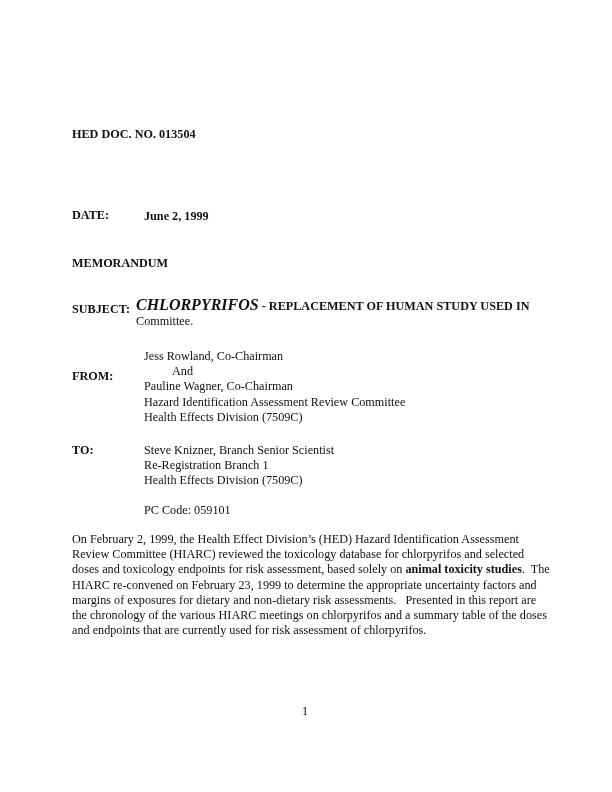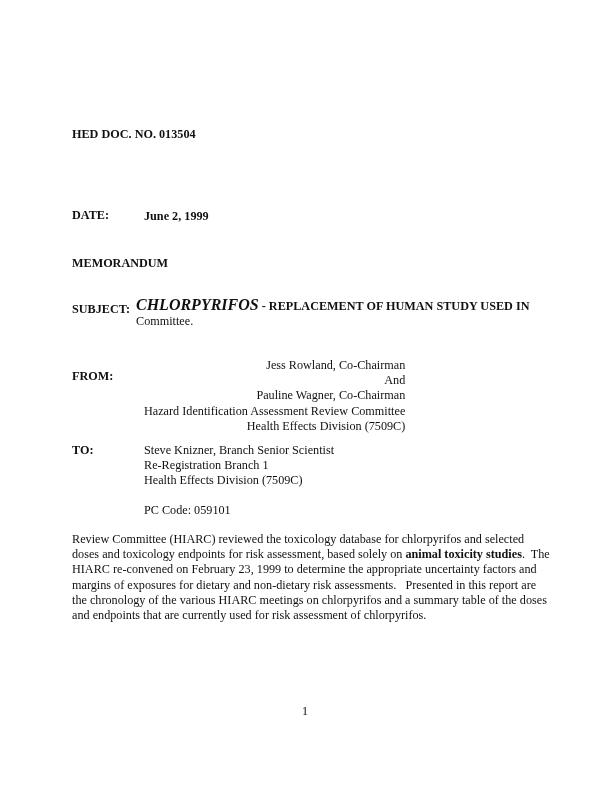--- a/index.html
+++ b/index.html
@@ -13,21 +13,21 @@
     .docno { left: 72px; top: 127px; font-weight: bold; }
     .label { left: 72px; font-weight: bold; }
     .date-label { top: 208px; }
     .date-value { top: 209px; left: 144px; font-weight: bold; }
     .memo { left: 72px; top: 256px; font-weight: bold; }
     .subject-label { top: 302px; }
     .subject-block { left: 136px; top: 297px; width: 400px; line-height: 15px; }
     .subj-title { font-style: italic; font-weight: bold; font-size: 16px; }
     .subj-bold { font-weight: bold; }
     .from-label { top: 349px; margin-top: 20px; }
-    .from-block { left: 144px; top: 358px; line-height: 15.2px; text-align: right; }
+    .from-block { left: 144px; top: 349px; line-height: 15.2px; }
     .and-line { padding-left: 28px; }
     .to-label { top: 443px; }
     .to-block { left: 144px; top: 443px; line-height: 15.2px; }
     .pc { left: 144px; top: 503px; font-weight: normal; }
     .para { left: 72px; top: 532px; width: 480px; line-height: 15.2px; }
     .para-line { white-space: nowrap; }
     .page-num { left: 302px; top: 704px; }
   </style>
 </head>
 <body>
@@ -59,20 +59,21 @@
 <div class="abs label to-label">TO:</div>
 <div class="abs to-block">
   <div>Steve Knizner, Branch Senior Scientist</div>
   <div>Re-Registration Branch 1</div>
   <div>Health Effects Division (7509C)</div>
 </div>
 
 <div class="abs pc">PC Code: 059101</div>
 
 <div class="abs para">
+  <div class="para-line">On February 2, 1999, the Health Effect Division’s (HED) Hazard Identification Assessment</div>
   <div class="para-line">Review Committee (HIARC) reviewed the toxicology database for chlorpyrifos and selected</div>
   <div class="para-line"><span>doses and toxicology endpoints for risk assessment, based solely on </span><span class="bold">animal toxicity studies</span><span style="white-space:pre">.  The</span></div>
   <div class="para-line">HIARC re-convened on February 23, 1999 to determine the appropriate uncertainty factors and</div>
   <div class="para-line" style="white-space:pre">margins of exposures for dietary and non-dietary risk assessments.   Presented in this report are</div>
   <div class="para-line">the chronology of the various HIARC meetings on chlorpyrifos and a summary table of the doses</div>
   <div class="para-line">and endpoints that are currently used for risk assessment of chlorpyrifos.</div>
 </div>
 
 <div class="abs page-num">1</div>
 

